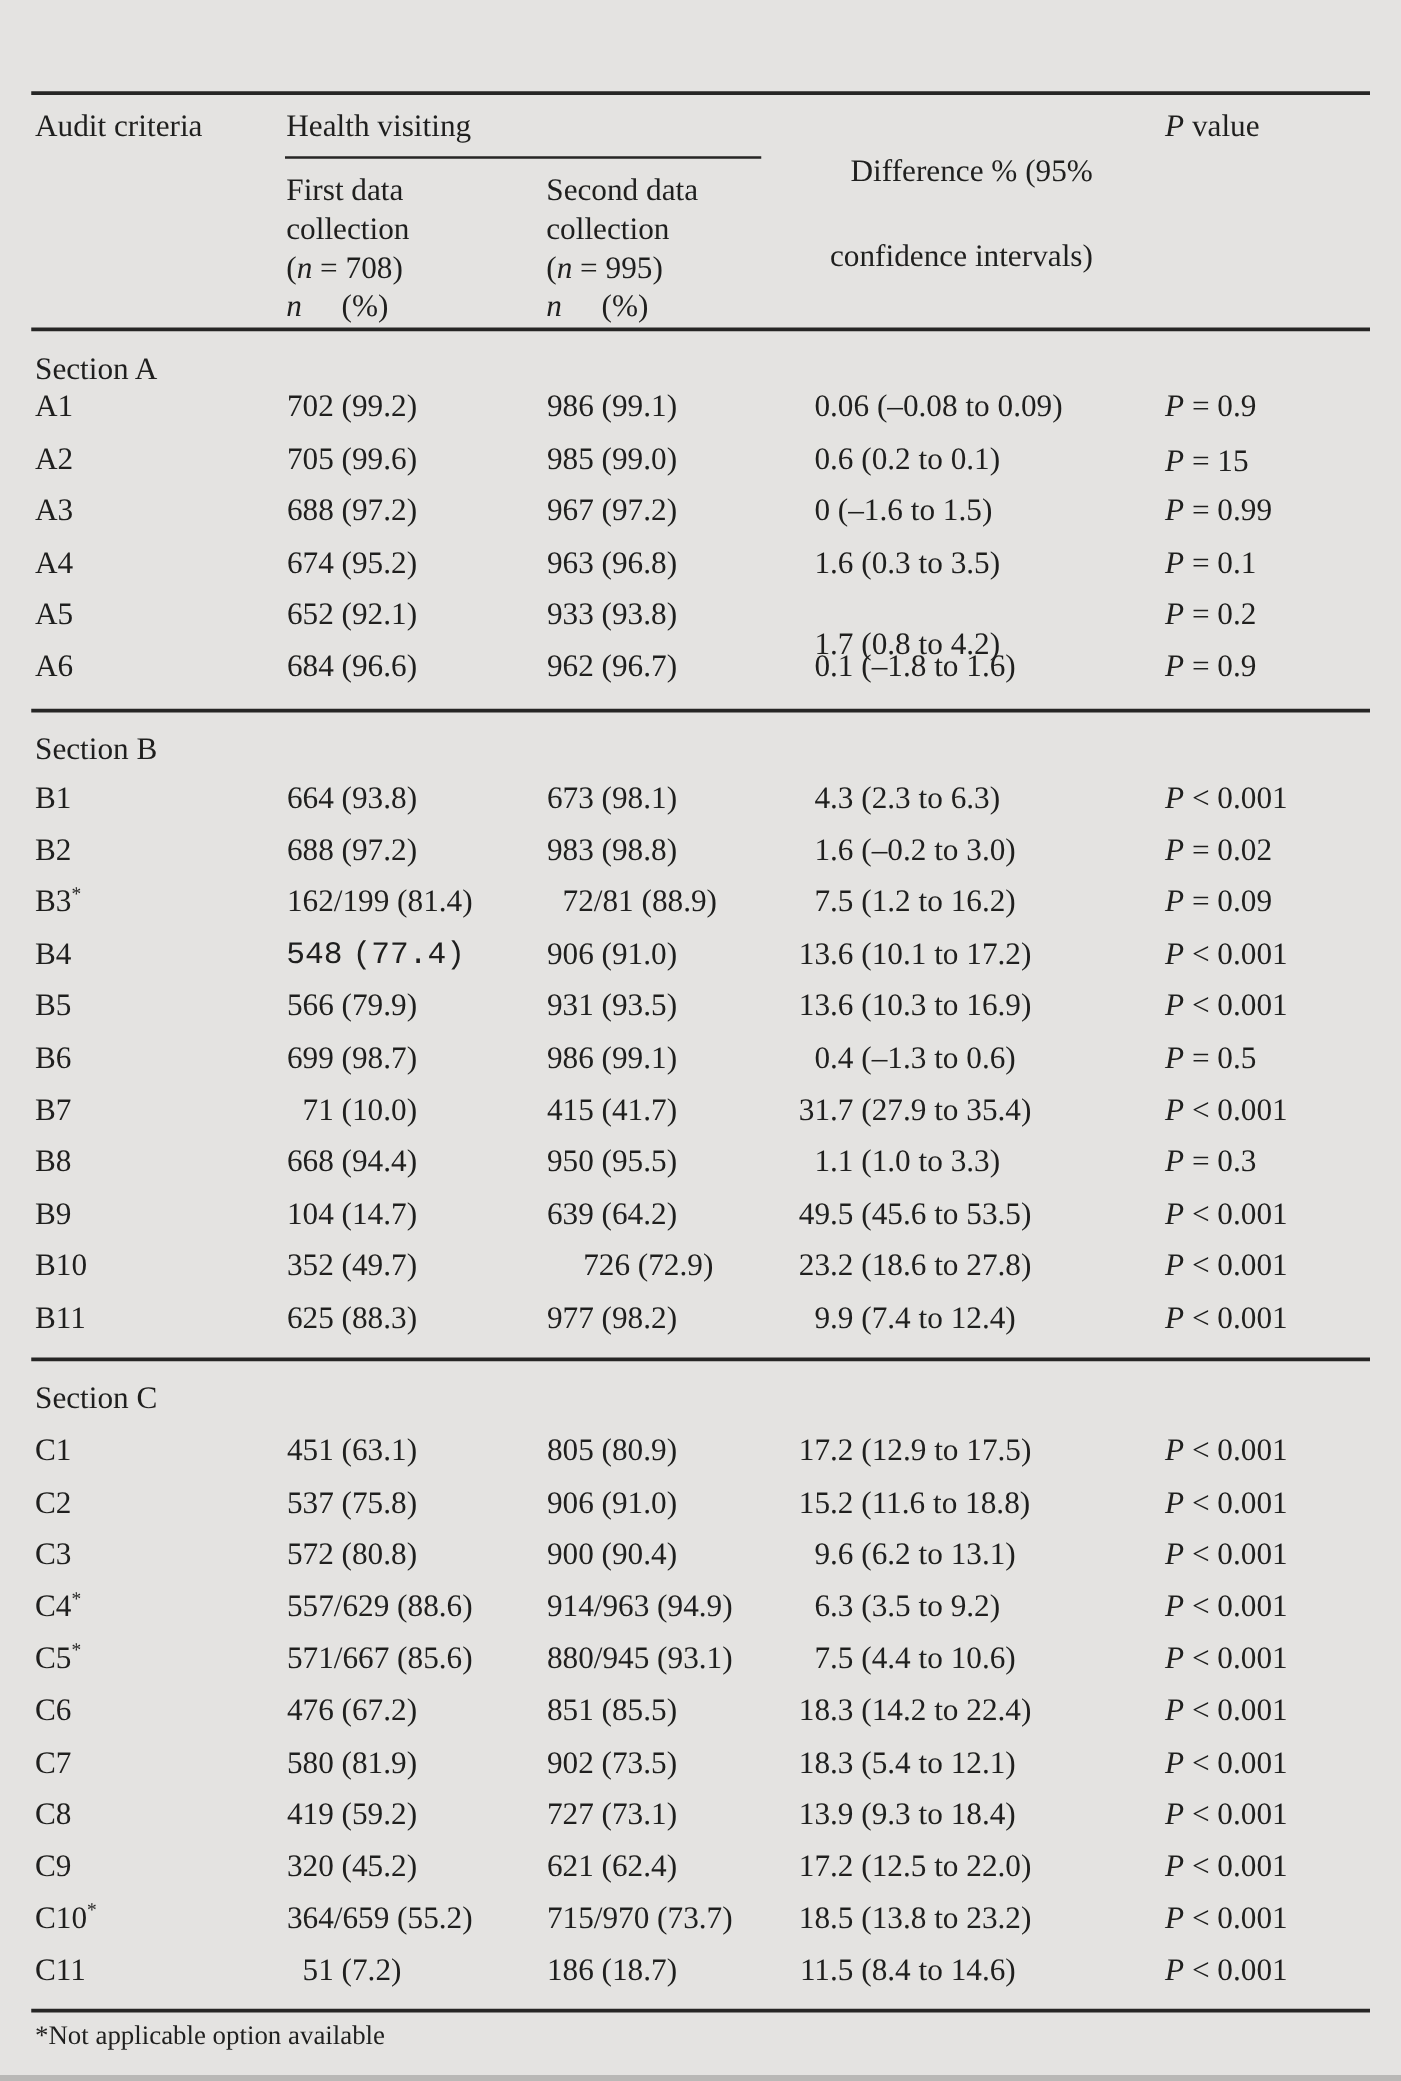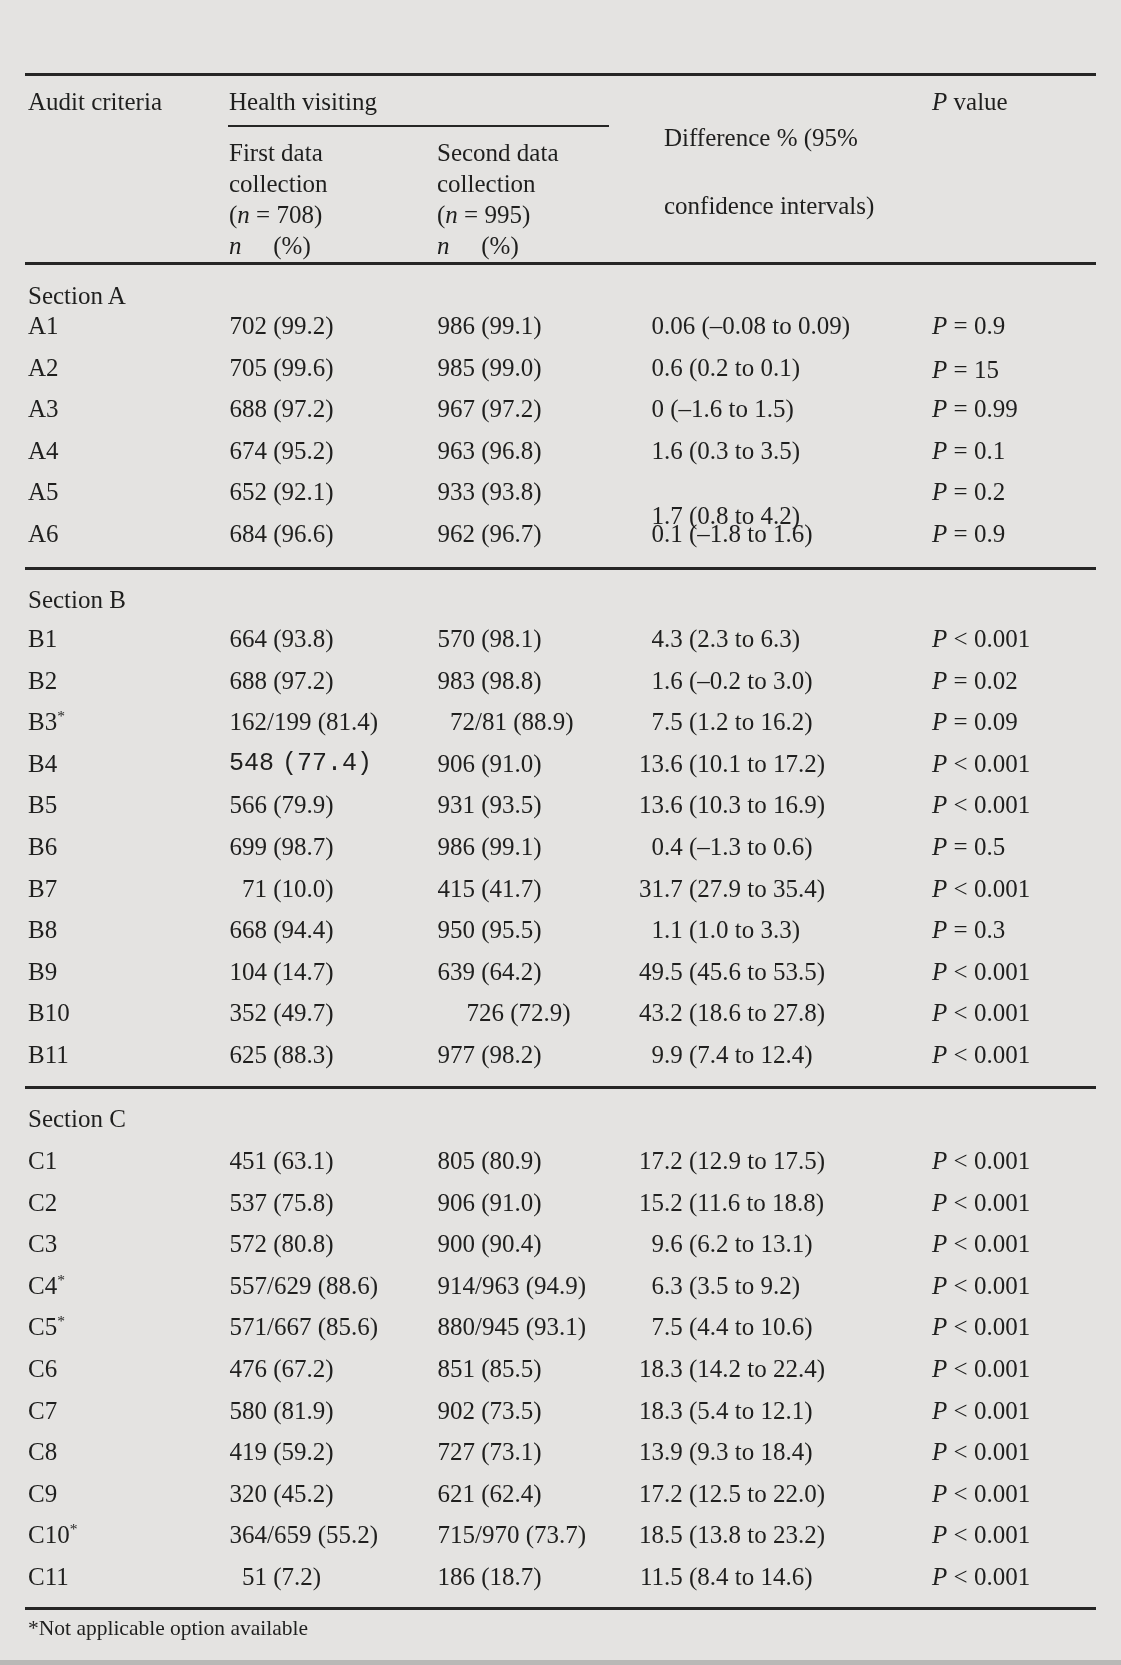--- a/index.html
+++ b/index.html
@@ -23,21 +23,21 @@
     white-space:pre;
   }
   .title-label{font-weight:bold;margin-right:12px;}
   .rule{position:absolute;left:25px;width:1071px;height:3px;background:var(--rule);}
   .group-underline{position:absolute;left:228px;top:125px;width:381px;height:2px;background:var(--rule);}
   .hcell,.cell,.section-label{
     position:absolute;
     font-size:25px;line-height:30px;
     white-space:pre;
   }
-  .diff-head{line-height:34px;}
+  .diff-head{line-height:34px;text-align:right;}
   .c1{left:28px}.c2{left:229px}.c3{left:437px}.c4{left:639px}.c5{left:932px}
   .num{display:inline-block;text-align:right;}
   .n3{width:38px}
   .n2{width:25px}
   .nleft{text-align:left}
   i{font-style:italic;}
   sup{font-size:0.62em;vertical-align:super;line-height:0;}
   .footnote{position:absolute;left:28px;top:1615px;font-size:21.5px;line-height:26px;white-space:pre;}
   .bottom-edge{position:absolute;left:0;top:1660px;width:1121px;height:5px;background:#b9b8b6;}
 </style>
@@ -104,21 +104,21 @@
       <div class="cell c4" style="top: 477.4px; margin-top: 24px;"><span class="num n2">1</span><span>.7 (0.8 to 4.2)</span></div>
       <div class="cell c5" style="top: 477.4px;"><i>P</i> = 0.2</div>
       <div class="cell c1" style="top: 519px;">A6</div>
       <div class="cell c2" style="top: 519px;"><span class="num n3">684</span><span> (96.6)</span></div>
       <div class="cell c3" style="top: 519px;"><span class="num n3">962</span><span> (96.7)</span></div>
       <div class="cell c4" style="top: 519px;"><span class="num n2">0</span><span>.1 (–1.8 to 1.6)</span></div>
       <div class="cell c5" style="top: 519px;"><i>P</i> = 0.9</div>
       <div class="section-label c1" style="top: 585px;">Section B</div>
       <div class="cell c1" style="top: 624px;">B1</div>
       <div class="cell c2" style="top: 624px;"><span class="num n3">664</span><span> (93.8)</span></div>
-      <div class="cell c3" style="top: 624px;"><span class="num n3">570</span><span> (98.1)</span></div>
+      <div class="cell c3" style="top: 624px;"><span class="num n3">673</span><span> (98.1)</span></div>
       <div class="cell c4" style="top: 624px;"><span class="num n2">4</span><span>.3 (2.3 to 6.3)</span></div>
       <div class="cell c5" style="top: 624px;"><i>P</i> &lt; 0.001</div>
       <div class="cell c1" style="top: 665.6px;">B2</div>
       <div class="cell c2" style="top: 665.6px;"><span class="num n3">688</span><span> (97.2)</span></div>
       <div class="cell c3" style="top: 665.6px;"><span class="num n3">983</span><span> (98.8)</span></div>
       <div class="cell c4" style="top: 665.6px;"><span class="num n2">1</span><span>.6 (–0.2 to 3.0)</span></div>
       <div class="cell c5" style="top: 665.6px;"><i>P</i> = 0.02</div>
       <div class="cell c1" style="top: 707.2px;">B3<sup>*</sup></div>
       <div class="cell c2" style="top: 707.2px;"><span class="num n3">162</span><span>/199 (81.4)</span></div>
       <div class="cell c3" style="top: 707.2px;"><span class="num n3">72</span><span>/81 (88.9)</span></div>
@@ -150,21 +150,21 @@
       <div class="cell c4" style="top: 915.2px;"><span class="num n2">1</span><span>.1 (1.0 to 3.3)</span></div>
       <div class="cell c5" style="top: 915.2px;"><i>P</i> = 0.3</div>
       <div class="cell c1" style="top: 956.8px;">B9</div>
       <div class="cell c2" style="top: 956.8px;"><span class="num n3">104</span><span> (14.7)</span></div>
       <div class="cell c3" style="top: 956.8px;"><span class="num n3">639</span><span> (64.2)</span></div>
       <div class="cell c4" style="top: 956.8px;"><span class="num n2">49</span><span>.5 (45.6 to 53.5)</span></div>
       <div class="cell c5" style="top: 956.8px;"><i>P</i> &lt; 0.001</div>
       <div class="cell c1" style="top: 998.4px;">B10</div>
       <div class="cell c2" style="top: 998.4px;"><span class="num n3">352</span><span> (49.7)</span></div>
       <div class="cell c3" style="top: 998.4px; margin-left: 29px;"><span class="num n3">726</span><span> (72.9)</span></div>
-      <div class="cell c4" style="top: 998.4px;"><span class="num n2">43</span><span>.2 (18.6 to 27.8)</span></div>
+      <div class="cell c4" style="top: 998.4px;"><span class="num n2">23</span><span>.2 (18.6 to 27.8)</span></div>
       <div class="cell c5" style="top: 998.4px;"><i>P</i> &lt; 0.001</div>
       <div class="cell c1" style="top: 1040px;">B11</div>
       <div class="cell c2" style="top: 1040px;"><span class="num n3">625</span><span> (88.3)</span></div>
       <div class="cell c3" style="top: 1040px;"><span class="num n3">977</span><span> (98.2)</span></div>
       <div class="cell c4" style="top: 1040px;"><span class="num n2">9</span><span>.9 (7.4 to 12.4)</span></div>
       <div class="cell c5" style="top: 1040px;"><i>P</i> &lt; 0.001</div>
       <div class="section-label c1" style="top: 1104px;">Section C</div>
       <div class="cell c1" style="top: 1146px;">C1</div>
       <div class="cell c2" style="top: 1146px;"><span class="num n3">451</span><span> (63.1)</span></div>
       <div class="cell c3" style="top: 1146px;"><span class="num n3">805</span><span> (80.9)</span></div>

